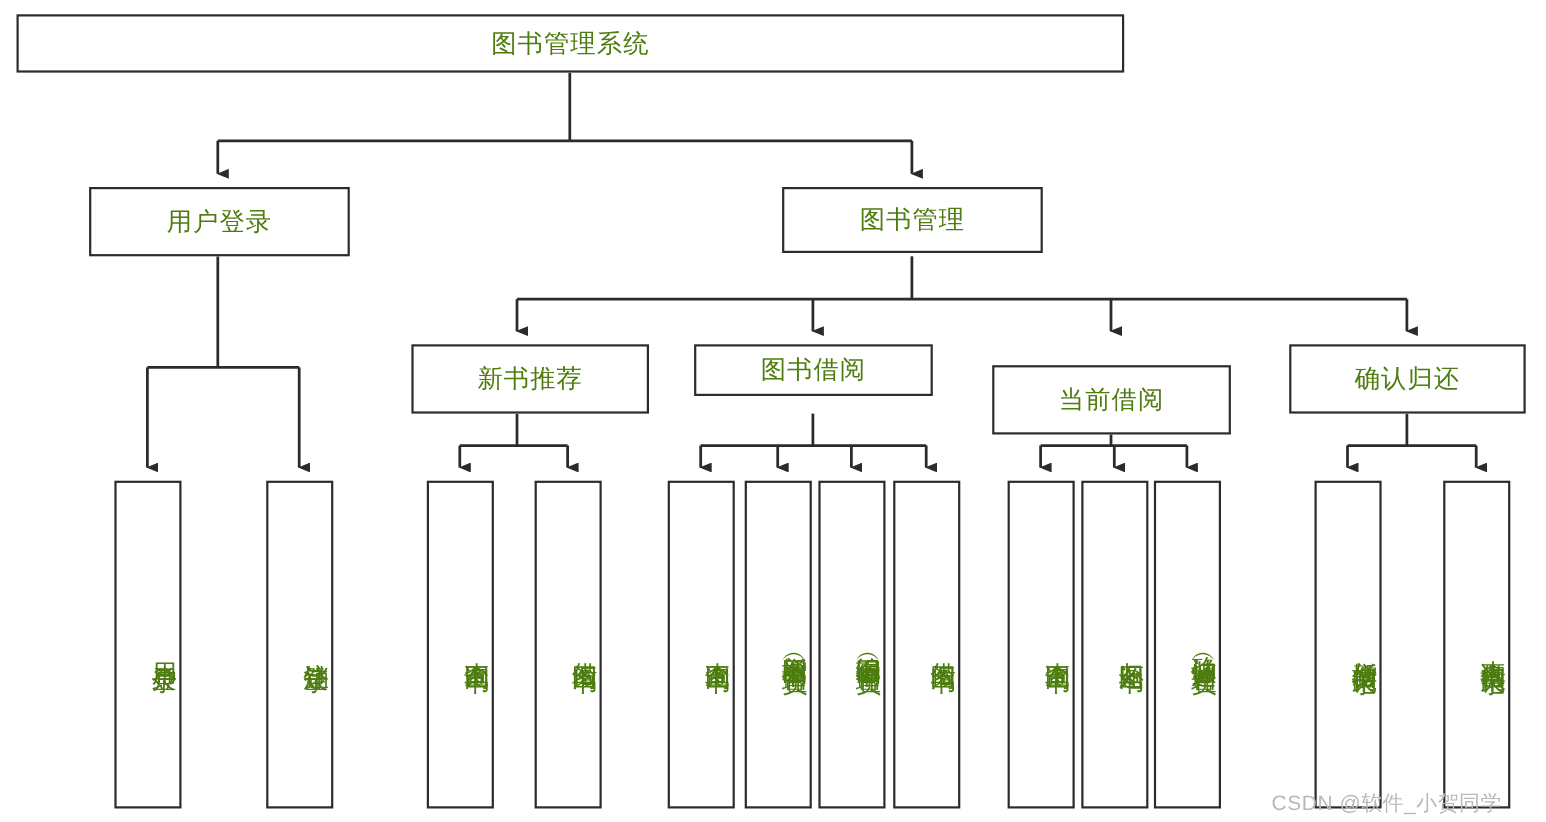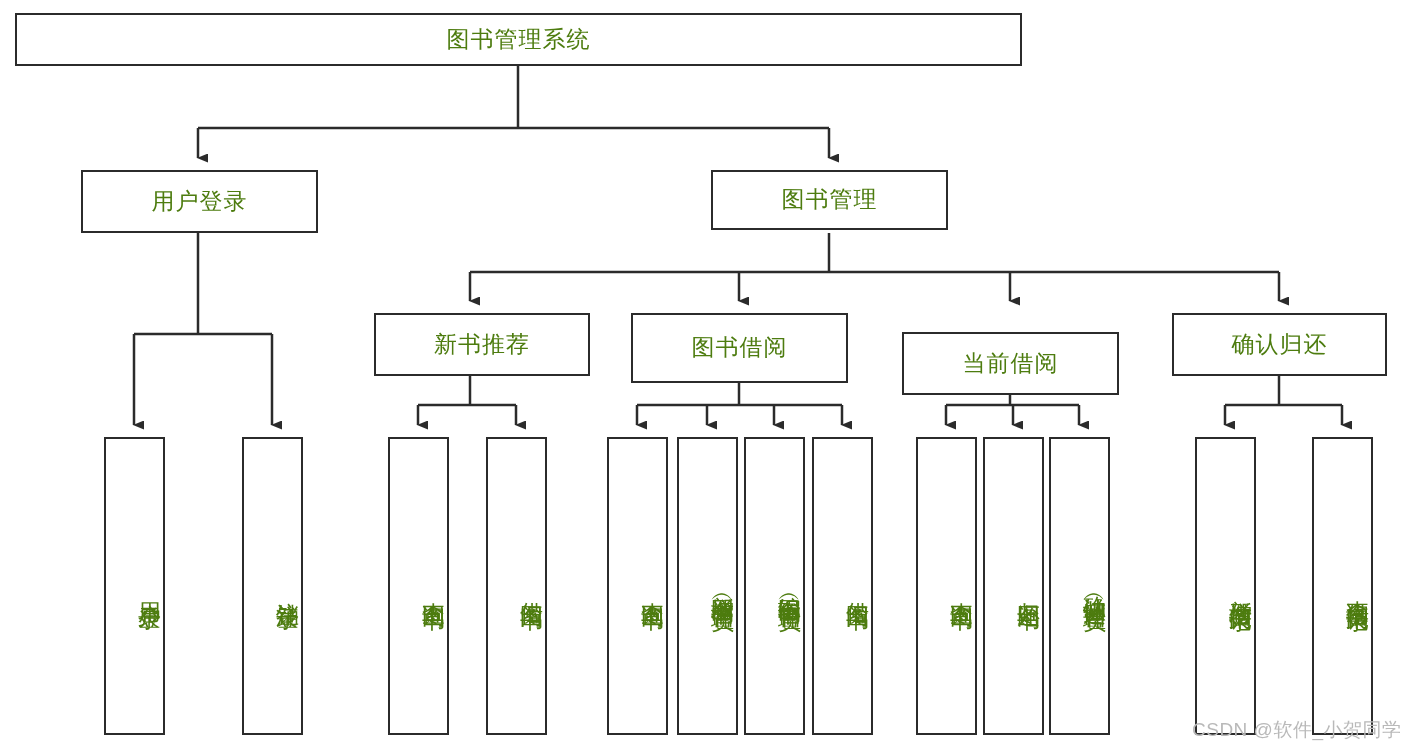--- a/index.html
+++ b/index.html
@@ -125,21 +125,21 @@
   <div class="node node-h" style="left:81px;top:170px;width:237px;height:63px;">
     <span>用户登录</span>
   </div>
   <div class="node node-h" style="left:711px;top:170px;width:237px;height:60px;">
     <span>图书管理</span>
   </div>
 
   <div class="node node-h" style="left:362px;top:313px;width:216px;height:63px;margin-left:12px;">
     <span>新书推荐</span>
   </div>
-  <div class="node node-h" style="left:631px;top:313px;width:217px;height:70px;">
+  <div class="node node-h" style="left:631px;top:313px;width:217px;height:47px;">
     <span>图书借阅</span>
   </div>
   <div class="node node-h" style="left:902px;top:313px;width:217px;height:63px;margin-top:19px;">
     <span>当前借阅</span>
   </div>
   <div class="node node-h" style="left:1172px;top:313px;width:215px;height:63px;">
     <span>确认归还</span>
   </div>
 
   <div class="node node-v" style="left:104px;top:437px;width:61px;height:298px;">
@@ -175,15 +175,15 @@
   <div class="node node-v tall" style="left:1049px;top:437px;width:61px;height:298px;">
     <span>确认归还（管理员）</span>
   </div>
   <div class="node node-v" style="left:1195px;top:437px;width:61px;height:298px;">
     <span>新增借阅记录</span>
   </div>
   <div class="node node-v" style="left:1312px;top:437px;width:61px;height:298px;">
     <span>查询借阅记录</span>
   </div>
 
-  <div class="watermark" style="left:1192px;top:717px;">CSDN @软件_小贺同学</div>
+  <div class="watermark" style="left:1156px;top:717px;">CSDN @软件_小贺同学</div>
 
 </div>
 
 </body></html>

